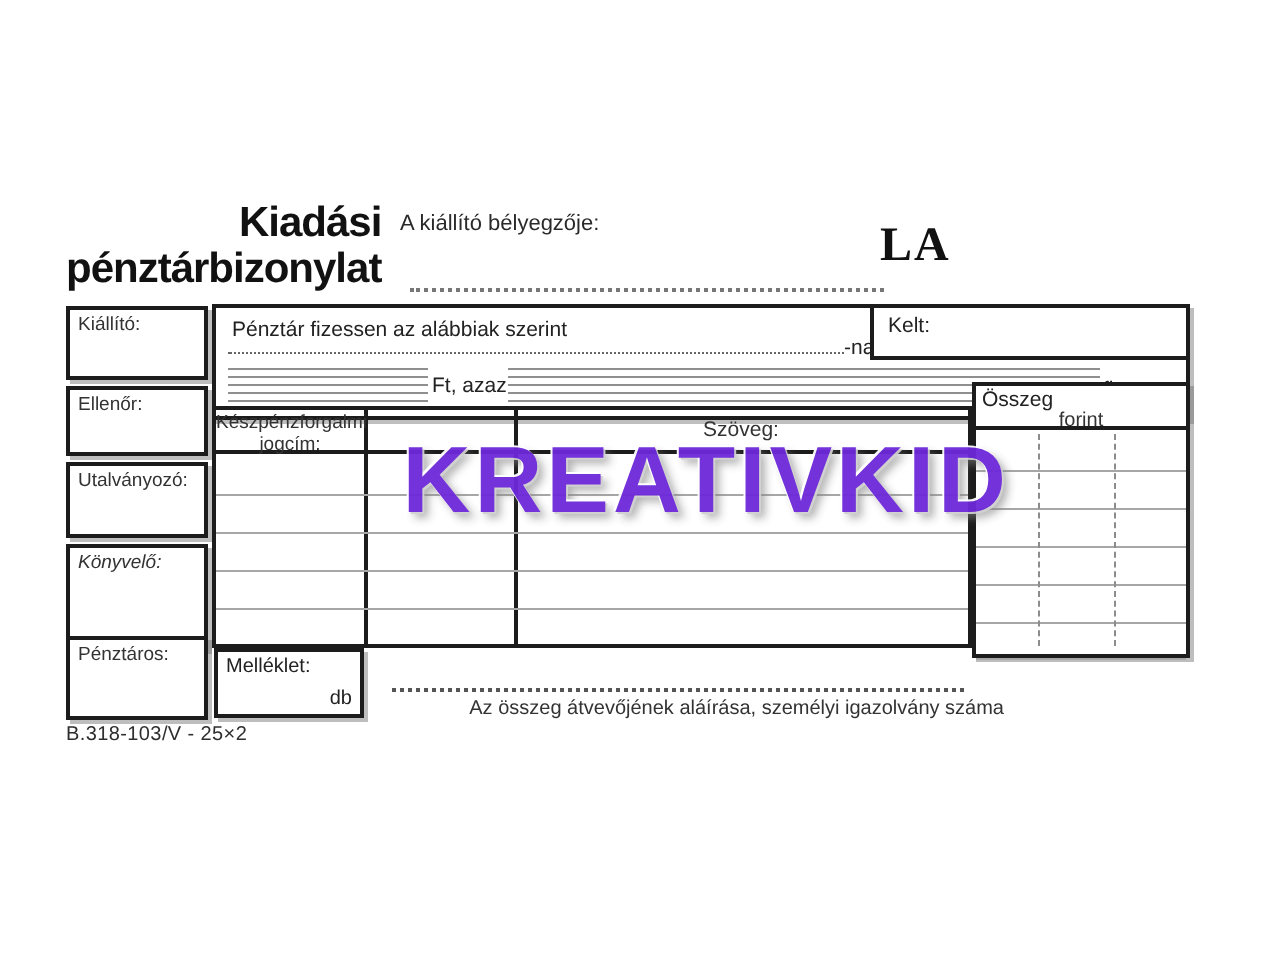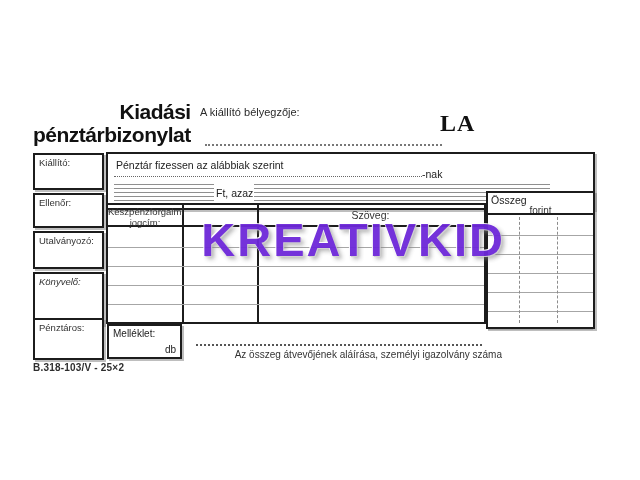--- a/index.html
+++ b/index.html
@@ -57,21 +57,21 @@
   .dd1{left:31px;}
   .dd2{left:69px;}
   
   .mell-box{left:107px;top:324px;width:75px;height:35px;}
   .mell-lbl{position:absolute;left:4px;top:2px;font-size:10px;color:#222;}
   .mell-db{position:absolute;right:4px;bottom:2px;font-size:10px;color:#222;}
   
   .sig-dots{left:196px;top:333px;width:286px;height:13px;border-bottom:2px dotted #555;}
   .sig-caption{left:176px;top:349px;width:326px;text-align:right;font-size:10px;color:#333;}
   
-  .form-no{left:33px;top:362px;font-size:10px;font-weight:700;color:#2e2e2e;letter-spacing:0.2px;}
+  .form-no{left:33px;top:362px;font-size:10px;font-weight:400;color:#2e2e2e;letter-spacing:0.2px;}
   
   .watermark{
     left:135px;top:212px;width:370px;text-align:right;z-index:6;
     font-size:47px;font-weight:700;letter-spacing:2px;color:#6d28d9;opacity:.95;
     text-shadow:-1px -1px 0 #ffffff,1px 1px 0 #cfcfcf,3px 3px 4px rgba(130,130,130,.65);
     pointer-events:none;
   }
 </style>
 </head>
 <body>
@@ -100,20 +100,23 @@
     <span class="lbl">Könyvelő:</span>
   </div>
   <div class="abs bx fbox fb5">
     <span class="lbl">Pénztáros:</span>
   </div>
 
   <div class="abs bx main-box">
     <div class="abs instruction">Pénztár fizessen az alábbiak szerint</div>
     <div class="abs nak-dots"></div>
     <div class="abs nak-suffix">-nak</div>
+    <div class="abs kelt-box">
+      <span class="kelt-lbl">Kelt:</span>
+    </div>
     <div class="abs ruled ruled-a"></div>
     <div class="abs ftazaz">Ft, azaz</div>
     <div class="abs ruled ruled-b"></div>
     <div class="abs forintot">fizessen</div>
   </div>
 
   <div class="abs table-main">
     <div class="abs hdr-underline"></div>
     <div class="abs vdiv vdiv1"></div>
     <div class="abs vdiv vdiv2"></div>

